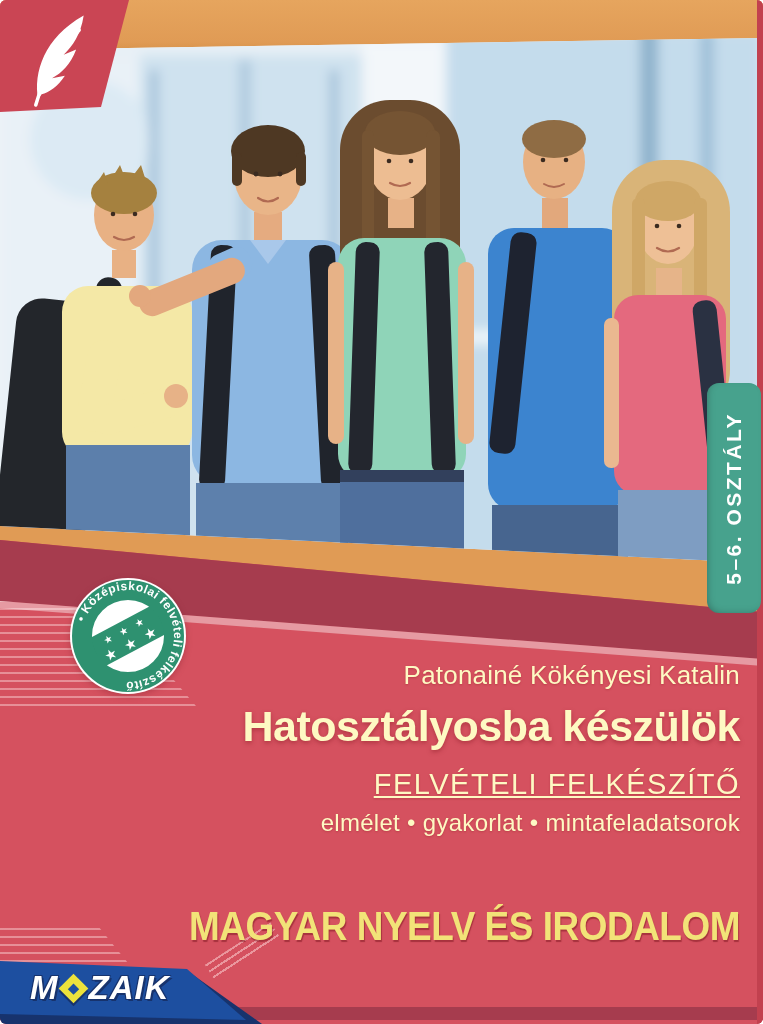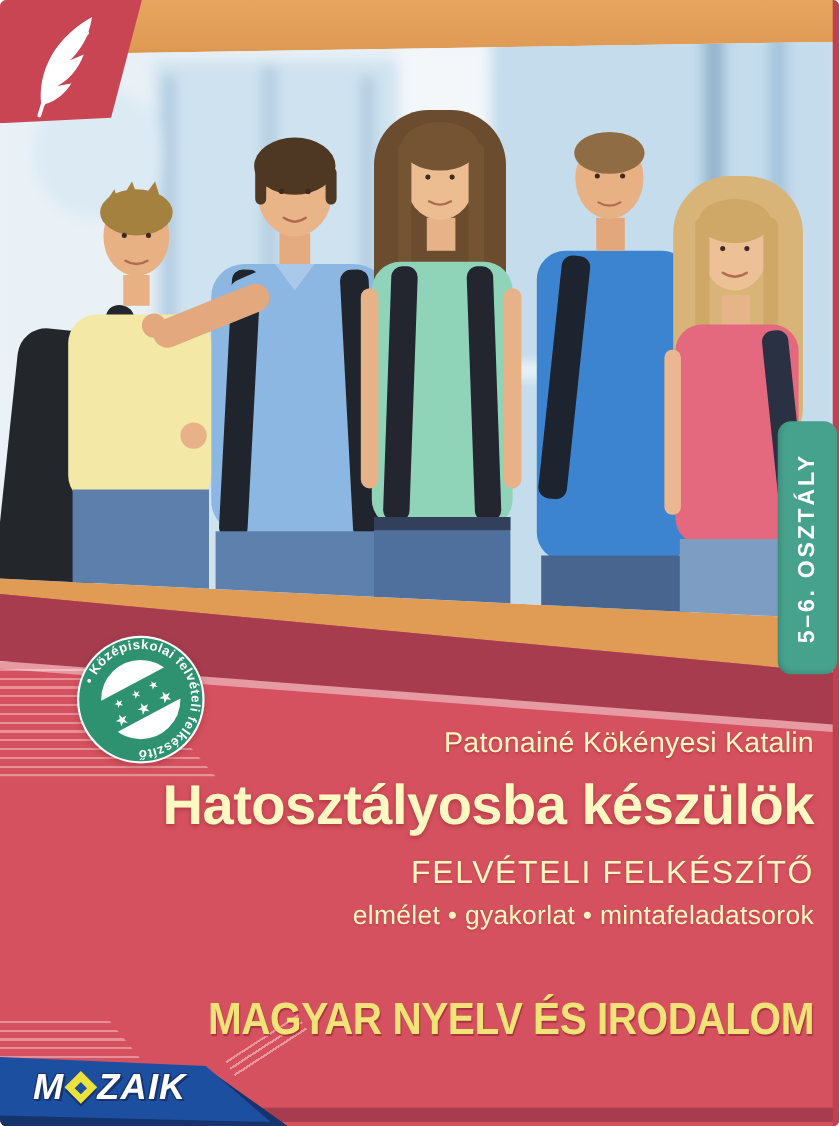--- a/index.html
+++ b/index.html
@@ -48,22 +48,22 @@
   .grade-tab span{position:static;writing-mode:vertical-rl;transform:rotate(180deg);
     color:#fff;font-weight:bold;font-size:21px;letter-spacing:2.5px;white-space:nowrap;}
 
   
   .stamp{left:66px;top:574px;width:124px;height:124px;filter:drop-shadow(0 2px 3px rgba(120,30,40,.35));}
 
   
   .text-block{right:23px;top:660px;width:640px;text-align:right;color:#fef9c3;}
   .text-block>div{position:static;}
   .author{font-size:26px;font-weight:500;letter-spacing:.2px;margin-bottom:11px;text-shadow:0 1px 2px rgba(140,30,40,.35);}
-  .title{font-size:51px;font-weight:bold;letter-spacing:-.5px;margin-bottom:17px;text-shadow:0 2px 4px rgba(140,30,40,.5);}
-  .subtitle{font-size:29px;font-weight:400;letter-spacing:1.5px;margin-bottom:8px;text-shadow:0 1px 2px rgba(140,30,40,.35);}
+  .title{font-size:43px;font-weight:bold;letter-spacing:-.5px;margin-bottom:17px;text-shadow:0 2px 4px rgba(140,30,40,.5);}
+  .subtitle{font-size:29px;font-weight:400;letter-spacing:1.5px;margin-bottom:8px;text-shadow:0 1px 2px rgba(140,30,40,.35);text-decoration:underline;}
   .tagline{font-size:24px;font-weight:normal;letter-spacing:.3px;text-shadow:0 1px 2px rgba(140,30,40,.35);}
   .subject{right:23px;top:903px;width:740px;text-align:right;color:var(--yellow,#f2e378);
     font-size:41px;font-weight:bold;letter-spacing:-.5px;transform:scaleX(.9);transform-origin:100% 50%;
     text-shadow:1px 2px 1px rgba(130,25,35,.55);}
 
   
   .moz-navy{left:0;top:960px;width:262px;height:64px;background:var(--navy,#17336d);
     clip-path:polygon(0 4px,189px 12px,262px 64px,0 64px);}
   .moz-blue{left:0;top:960px;width:262px;height:64px;background:var(--blue,#1d4fa0);
     clip-path:polygon(0 1px,187px 9px,246px 60px,0 54px);}

